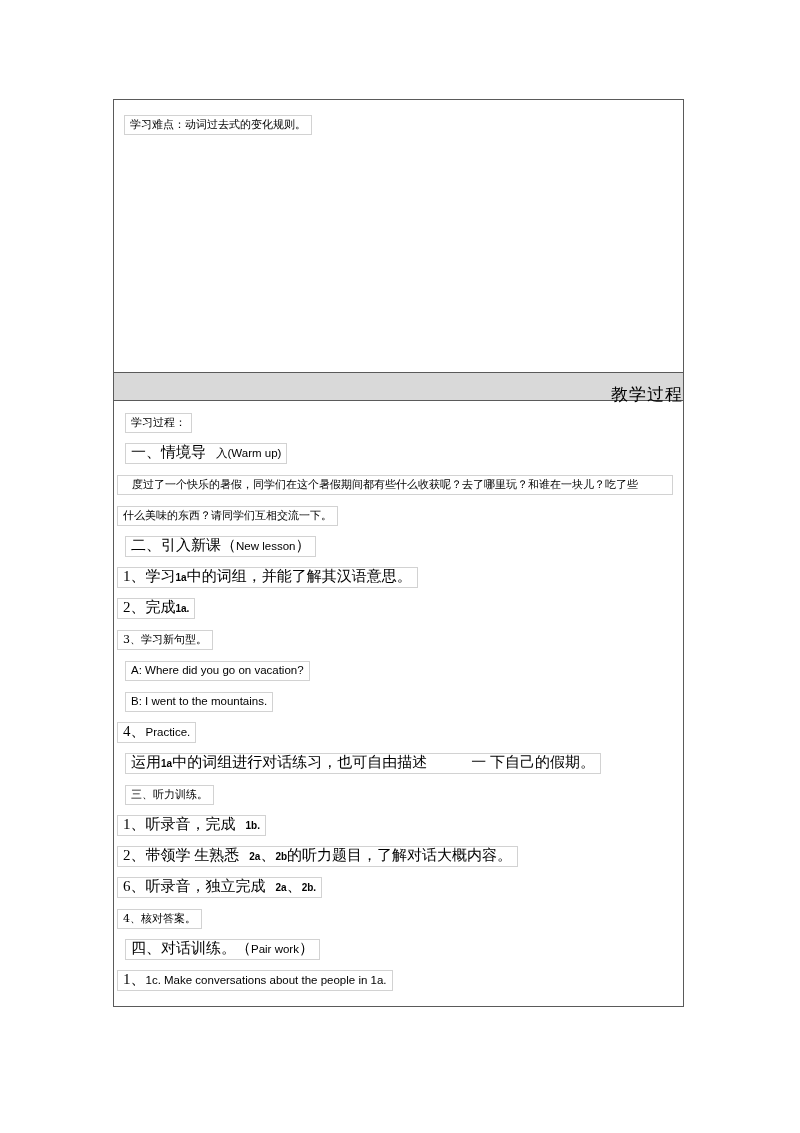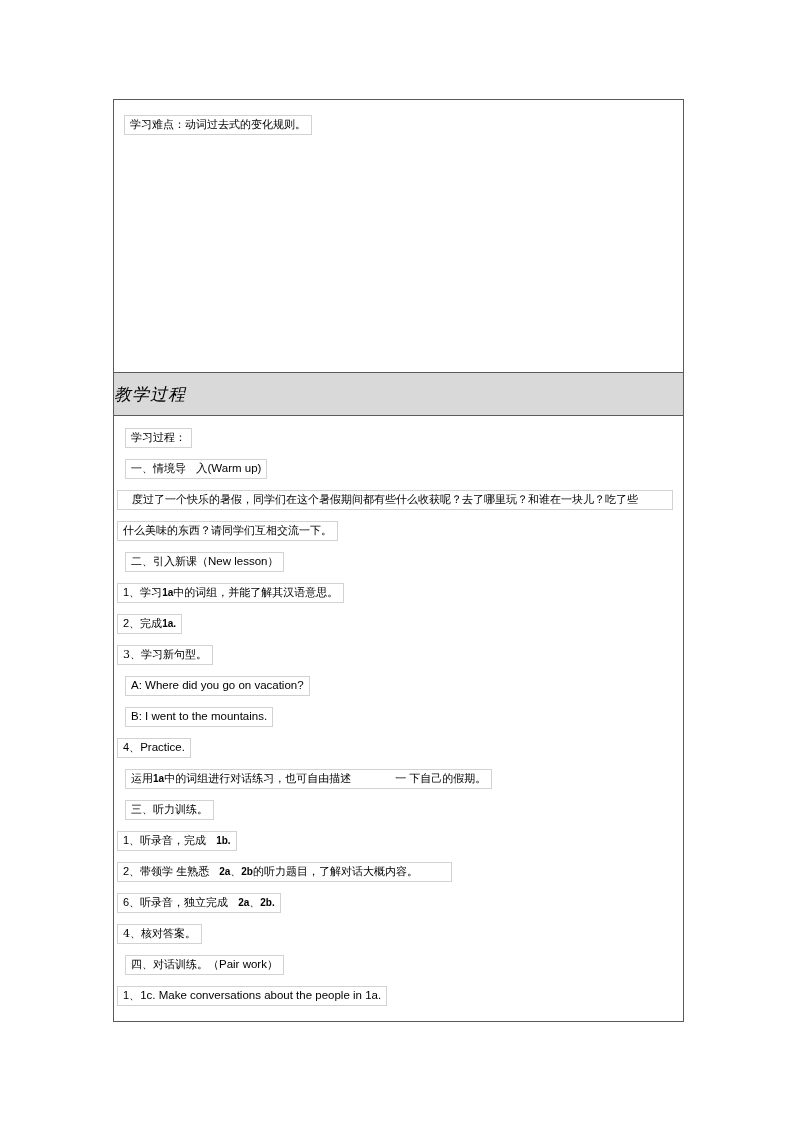--- a/index.html
+++ b/index.html
@@ -46,24 +46,23 @@
     border-bottom: 1px solid #5a5a5a;
     height: 273px;
     padding: 9px 0 12px 0;
     position: relative;
   }
 
   
   .cell-section-header {
     border-bottom: 1px solid #5a5a5a;
     background: #d9d9d9;
-    height: 43px;
-    text-align: left;
+    height: 28px;
+    text-align: right;
     position: relative;
-    font-style: italic;
   }
   .section-header-text {
     font-family: "DejaVu Serif", "Liberation Serif", serif;
     font-size: 17px;
     line-height: 43px;
     letter-spacing: 1px;
     color: #000000;
     display: inline-block;
   }
 
@@ -114,22 +113,22 @@
     min-width: 335px;
   }
 
   .gap-sm { display: inline-block; width: 10px; }
   .gap-lg { display: inline-block; width: 44px; }
 
   .mixed {
     white-space: pre;
   }
   .mixed .cn {
-    font-family: Liberation Sans, sans-serif;
-    font-size: 11px;
+    font-family: Liberation Serif, serif;
+    font-size: 15px;
   }
   .mixed .en {
     font-family: "Liberation Sans", "DejaVu Sans", sans-serif;
     font-size: 10px;
     font-weight: bold;
     text-align: right;
   }
   .mixed .en-plain {
     font-family: "Liberation Sans", "DejaVu Sans", sans-serif;
     font-size: 11.5px;

